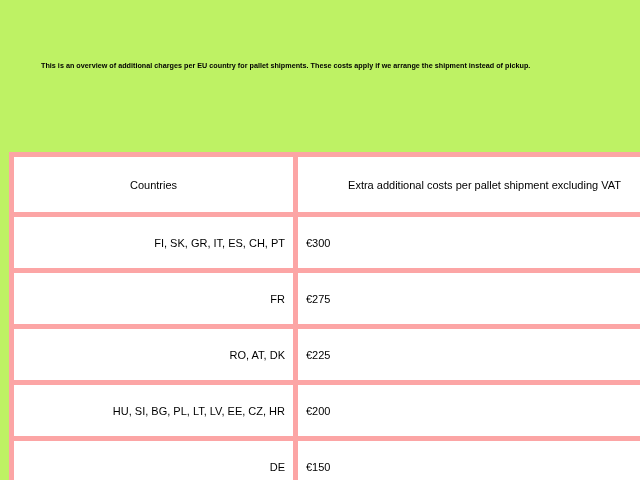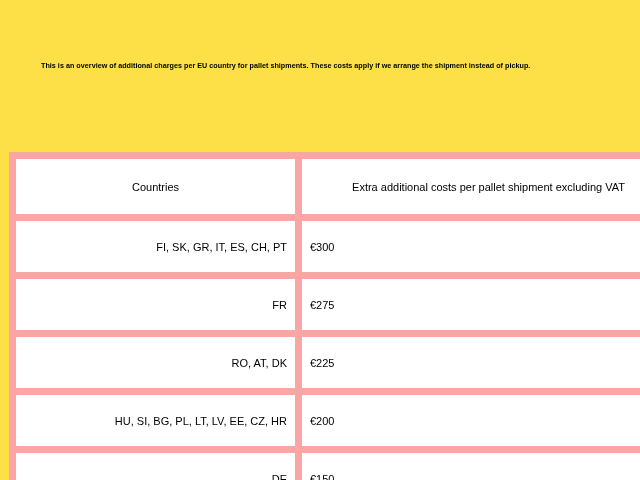--- a/index.html
+++ b/index.html
@@ -14,21 +14,21 @@
     color: #000000;
     overflow: hidden;
     position: relative;
   }
   .page {
     position: absolute;
     left: 0;
     top: 0;
     width: 640px;
     height: 480px;
-    background: #fde047;
+    background: #bef264;
   }
   .intro {
     position: absolute;
     left: 41px;
     top: 62px;
     width: 560px;
     font-size: 7.2px;
     font-weight: bold;
     line-height: 1.2;
     letter-spacing: 0.02px;
@@ -39,21 +39,21 @@
     left: 9px;
     top: 152px;
     width: 622px;
   }
   table.charges {
     border-collapse: collapse;
     width: 622px;
     table-layout: fixed;
   }
   table.charges td {
-    border: 7px solid #fca5a5;
+    border: 5px solid #fca5a5;
     padding: 12px 8px;
     height: 27px;
     font-size: 11px;
     color: #000000;
     vertical-align: middle;
     background: #ffffff;
   }
   table.charges tr.header-row td {
     text-align: center;
     height: 31px;

